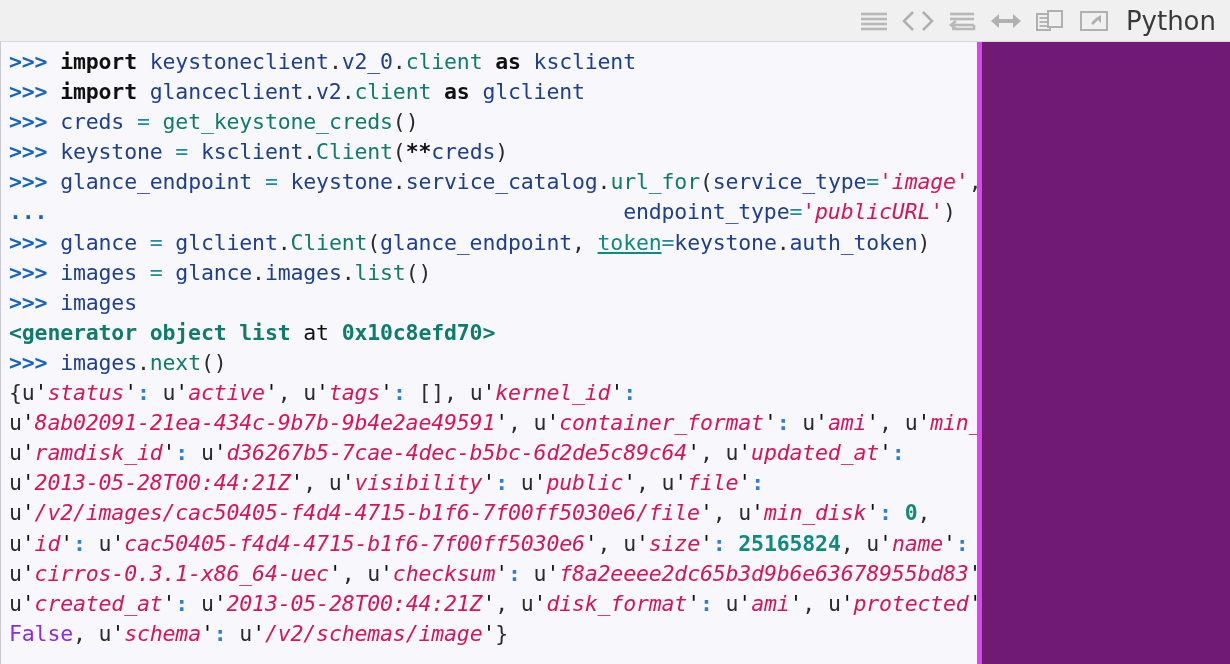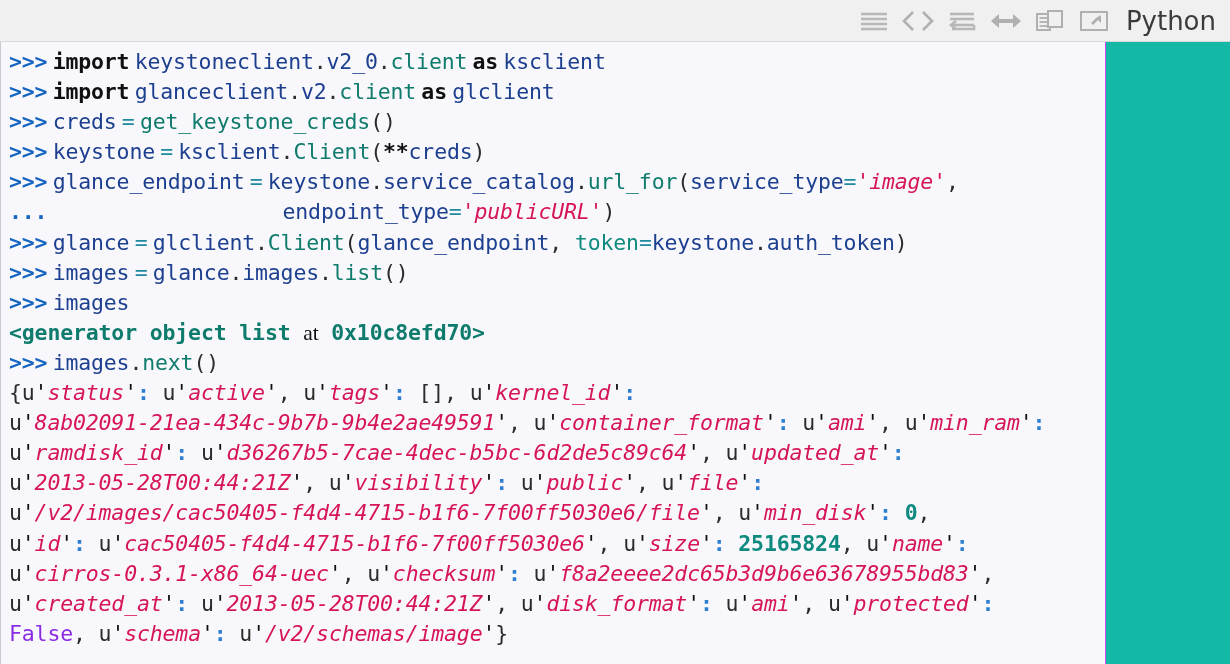--- a/index.html
+++ b/index.html
@@ -8,21 +8,21 @@
     width: 1230px; height: 664px;
     overflow: hidden;
     background: #ffffff;
     font-family: "DejaVu Sans", sans-serif;
   }
 
   #app {
     position: relative;
     width: 1230px;
     height: 664px;
-    background: #14b8a6;
+    background: #701a75;
     overflow: hidden;
   }
 
   
   .toolbar {
     position: absolute;
     top: 0; left: 0;
     width: 1230px;
     height: 42px;
     background: #f0f0f0;
@@ -47,57 +47,57 @@
     margin-left: 8px;
     margin-right: 6px;
     line-height: 1;
     white-space: nowrap;
   }
 
   
   .console {
     position: absolute;
     top: 42px; left: 0;
-    width: 1106px;
+    width: 982px;
     height: 622px;
     background: #f8f8fc;
     border-left: 1px solid #c9c9d2;
-    border-right: 1px solid #d946ef;
+    border-right: 5px solid #d946ef;
     overflow: hidden;
   }
   .code {
     position: absolute;
     top: 5px;
     left: 8px;
     width: 1214px;
     font-family: "DejaVu Sans Mono", monospace;
     font-size: 21.5px;
     line-height: 30.1px;
     white-space: pre;
     letter-spacing: -0.15px;
     color: #1a1a1a;
     overflow: hidden;
   }
   .code .ln { display: block; height: 30.1px; white-space: pre; }
 
   
   .t-prompt   { color: #1565c0; font-weight: bold; }
-  .t-plain    { color: #101010; font-family: Liberation Serif, serif; }
+  .t-plain    { color: #101010; }
   .t-kw       { color: #101010; font-weight: bold; }
   .t-name     { color: #1d3f8f; }
   .t-attr     { color: #0f7b6c; }
   .t-op       { color: #1f8a9c; }
   .t-punct    { color: #2b2b2b; }
   .t-str      { color: #d6145a; font-style: italic; margin-top: 16px; }
   .t-strq     { color: #101010; font-style: normal; }
   .t-num      { color: #0f8a7e; font-weight: bold; }
   .t-out      { color: #0f7b6c; font-weight: bold; }
   .t-bool     { color: #8a2be2; font-weight: normal; }
   .t-colon    { color: #2f7fd0; font-weight: bold; }
-  .t-kwarg    { color: #0f8a7e; }
+  .t-kwarg    { color: #0f8a7e; text-decoration: underline; }
 </style>
 </head>
 <body>
 
 <div id="app">
 
   <div class="toolbar">
 
     <div class="tb-btn" title="lines">
       <svg width="30" height="22" viewBox="0 0 30 22" aria-hidden="true">

